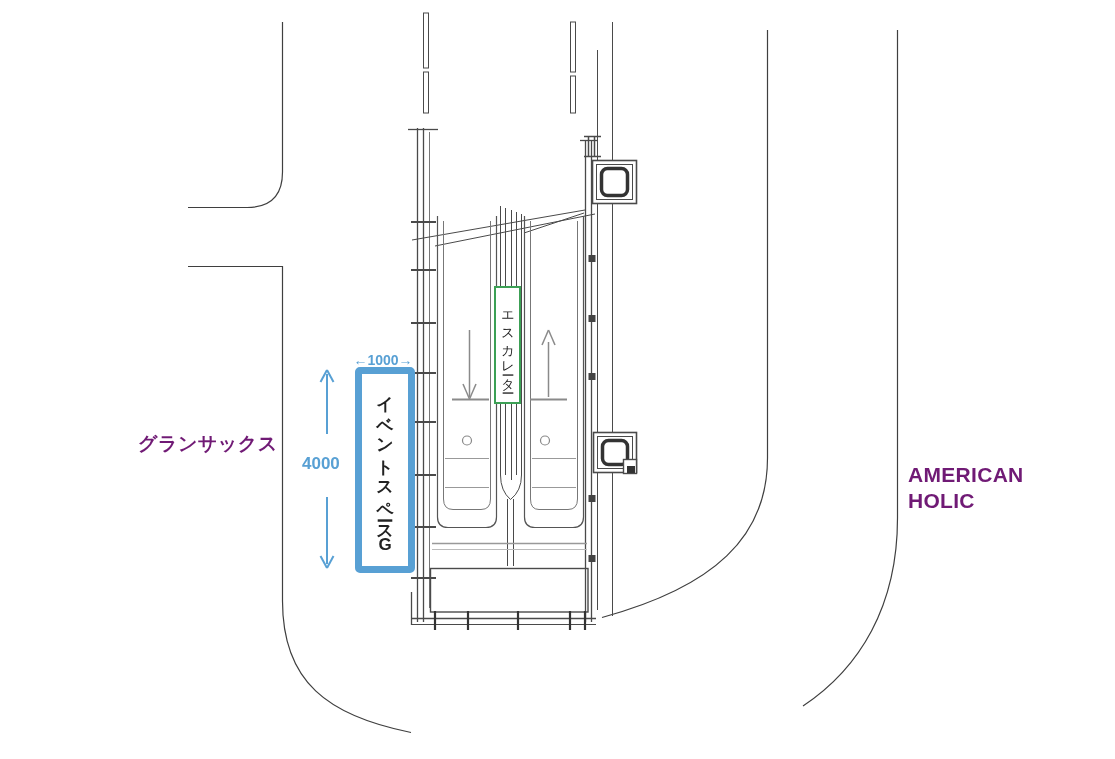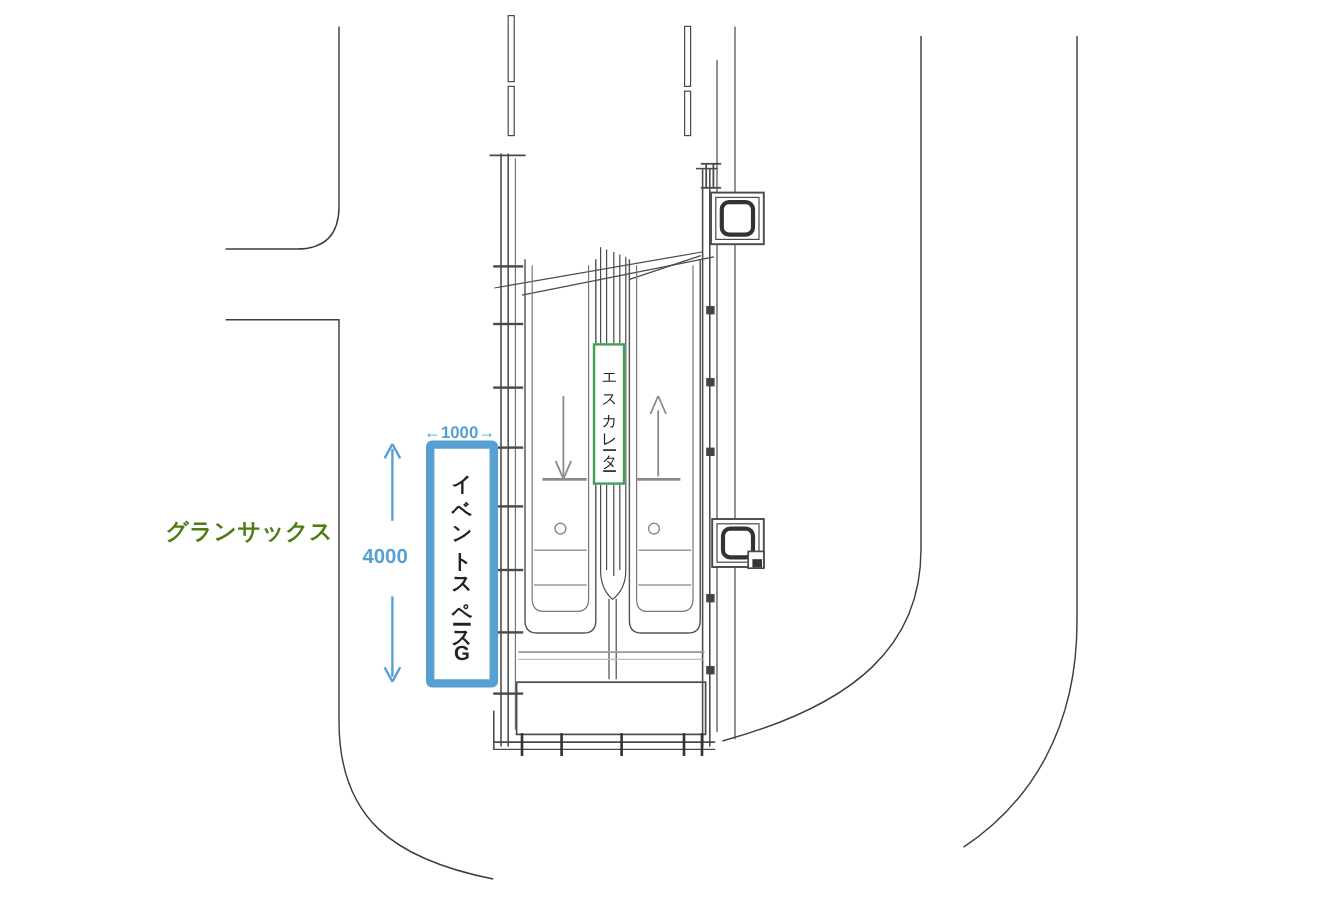--- a/index.html
+++ b/index.html
@@ -3,21 +3,21 @@
 <meta charset="utf-8">
 <style>
   html,body{margin:0;padding:0;background:#fff;}
   #canvas{
     position:relative;width:1115px;height:759px;background:#ffffff;overflow:hidden;
     font-family:"Liberation Sans","DejaVu Sans",sans-serif;color:#1f1f1f;
   }
   #linework{position:absolute;left:0;top:0;}
   .overlay{position:absolute;}
   .store-label{
-    font-weight:bold;color:#4d7c0f;letter-spacing:0.5px;
+    font-weight:bold;color:#701a75;letter-spacing:0.5px;
   }
   #label-gransacs{left:138px;top:434px;font-size:19px;line-height:1;}
   #label-american{left:908px;top:462px;font-size:21px;line-height:1.23;width:125px;letter-spacing:0.3px;}
   .vtext{
     writing-mode:vertical-rl;text-orientation:mixed;
     white-space:nowrap;
   }
   #escalator-badge{
     left:494px;top:286px;width:27px;height:118px;
     background:#ffffff;border:2px solid #3CA055;box-sizing:border-box;
@@ -176,20 +176,21 @@
       <rect x="593.5" y="432.5" width="43" height="40" fill="#ffffff" stroke="#4a4a4a" stroke-width="1.6"></rect>
       <rect x="597.5" y="436.5" width="35" height="32" fill="none" stroke="#4a4a4a" stroke-width="1"></rect>
       <rect x="602.5" y="440.5" width="25" height="24" rx="6" fill="none" stroke="#333" stroke-width="3.5"></rect>
       <rect x="623.5" y="459.5" width="13" height="14" fill="#ffffff" stroke="#4a4a4a" stroke-width="1.4"></rect>
       <rect x="627" y="466" width="8" height="7" fill="#333"></rect>
     </g>
   </svg>
 
   <div class="overlay store-label" id="label-gransacs">グランサックス</div>
 
+  <div class="overlay store-label" id="label-american">AMERICAN HOLIC</div>
 
   <div class="overlay" id="escalator-badge">
     <span class="vtext">エスカレーター</span>
   </div>
 
   <div class="overlay" id="event-space-badge">
     <span class="vtext"><span>イベントスペース</span><span class="upright">G</span></span>
   </div>
 
   <div class="overlay dim-text" id="dim-width">←1000→</div>

